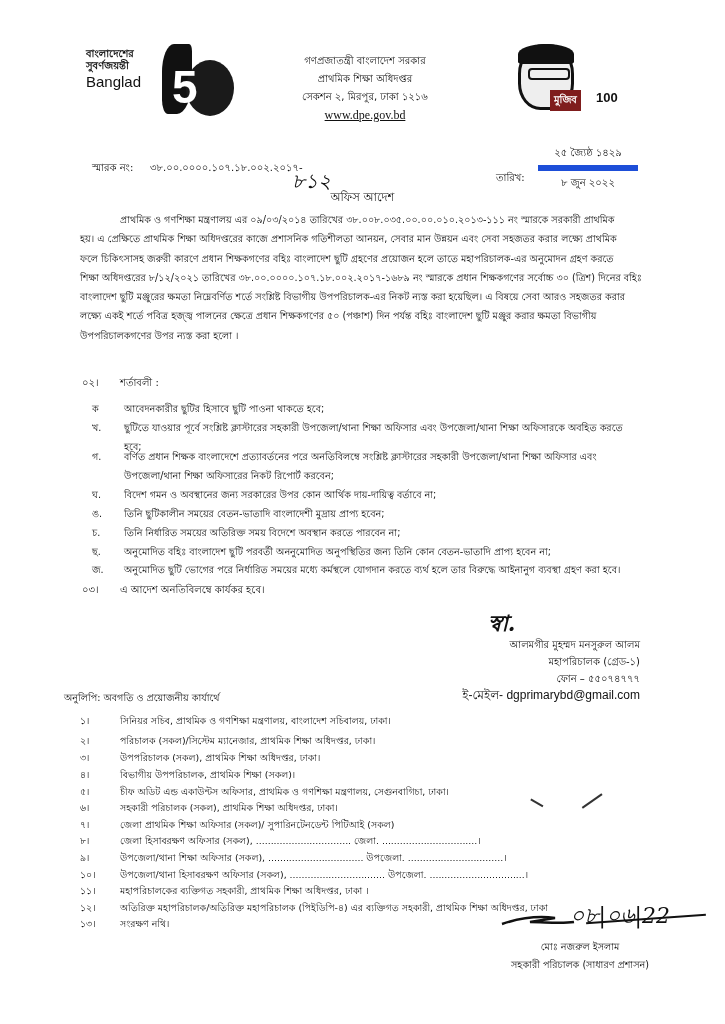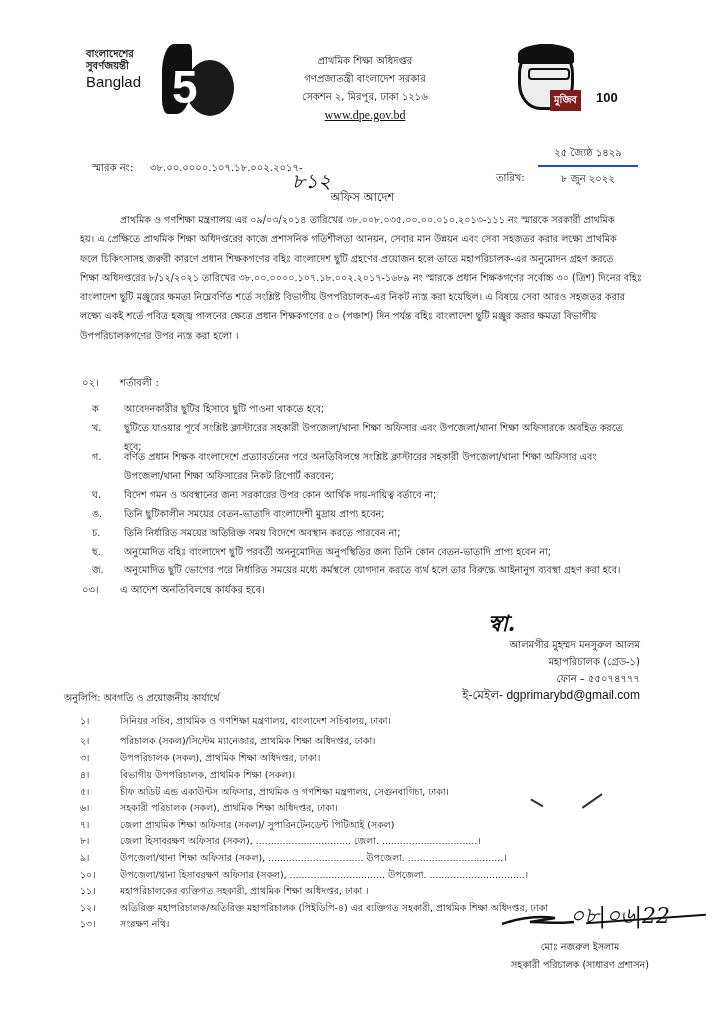--- a/index.html
+++ b/index.html
@@ -25,21 +25,21 @@
   #logo-right .glasses { position:absolute; left: 30px; top: 24px; width: 38px; height: 8px; border: 2px solid #111; border-radius: 4px; }
   #logo-right .mujib { position:absolute; left: 52px; top: 46px; background:#7f1d1d; color:#fff; font-size: 10px; font-weight: bold; padding: 2px 4px; }
   #logo-right .hundred { position:absolute; left: 98px; top: 46px; font-size: 13px; font-family: "Liberation Sans", sans-serif; font-weight: bold; }
 
   
   #memo-label { left: 92px; top: 160px; font-size: 10px; }
   #memo-number { left: 150px; top: 160px; font-size: 10px; }
   #memo-handwritten { left: 292px; top: 150px; font-size: 20px; font-family: "DejaVu Serif", serif; font-style: italic; margin-top: 16px; }
   #date-label { left: 496px; top: 160px; font-size: 10px; margin-top: 10px; }
   #date-box { left: 538px; top: 145px; width: 100px; }
-  #date-box .d1 { font-size: 10px; text-align: center; padding-bottom: 3px; border-bottom: 2px solid #1d4ed8; }
+  #date-box .d1 { font-size: 10px; text-align: center; padding-bottom: 3px; border-bottom: 6px solid #1d4ed8; }
   #date-box .d2 { font-size: 10px; text-align: center; padding-top: 4px; }
 
   #office-order { left: 0; width: 725px; top: 189px; font-size: 11.5px; text-align: center; }
 
   #para1 { left: 80px; top: 210px; width: 580px; }
   #para1 .line { font-size: 9.6px; line-height: 19.3px; white-space: nowrap; }
 
   #sec2 { left: 82px; top: 375px; font-size: 10px; }
   #sec2-title { left: 120px; top: 375px; font-size: 10px; }
 
@@ -80,22 +80,22 @@
     <span>বাংলাদেশের</span><br>
     <span>সুবর্ণজয়ন্তী</span>
   </div>
   <div class="bangla">Banglad</div>
   <div class="fifty5"></div>
   <div class="fifty0"></div>
   <div class="five">5</div>
 </div>
 
 <div id="header-center" class="abs">
+  <div>গণপ্রজাতন্ত্রী বাংলাদেশ সরকার</div>
   <div>প্রাথমিক শিক্ষা অধিদপ্তর</div>
-  <div>গণপ্রজাতন্ত্রী বাংলাদেশ সরকার</div>
   <div>সেকশন ২, মিরপুর, ঢাকা ১২১৬</div>
   <div class="url">www.dpe.gov.bd</div>
 </div>
 
 <div id="logo-right" class="abs">
   <div class="face"></div>
   <div class="hair"></div>
   <div class="glasses"></div>
   <div class="mujib">মুজিব</div>
   <div class="hundred">100</div>

